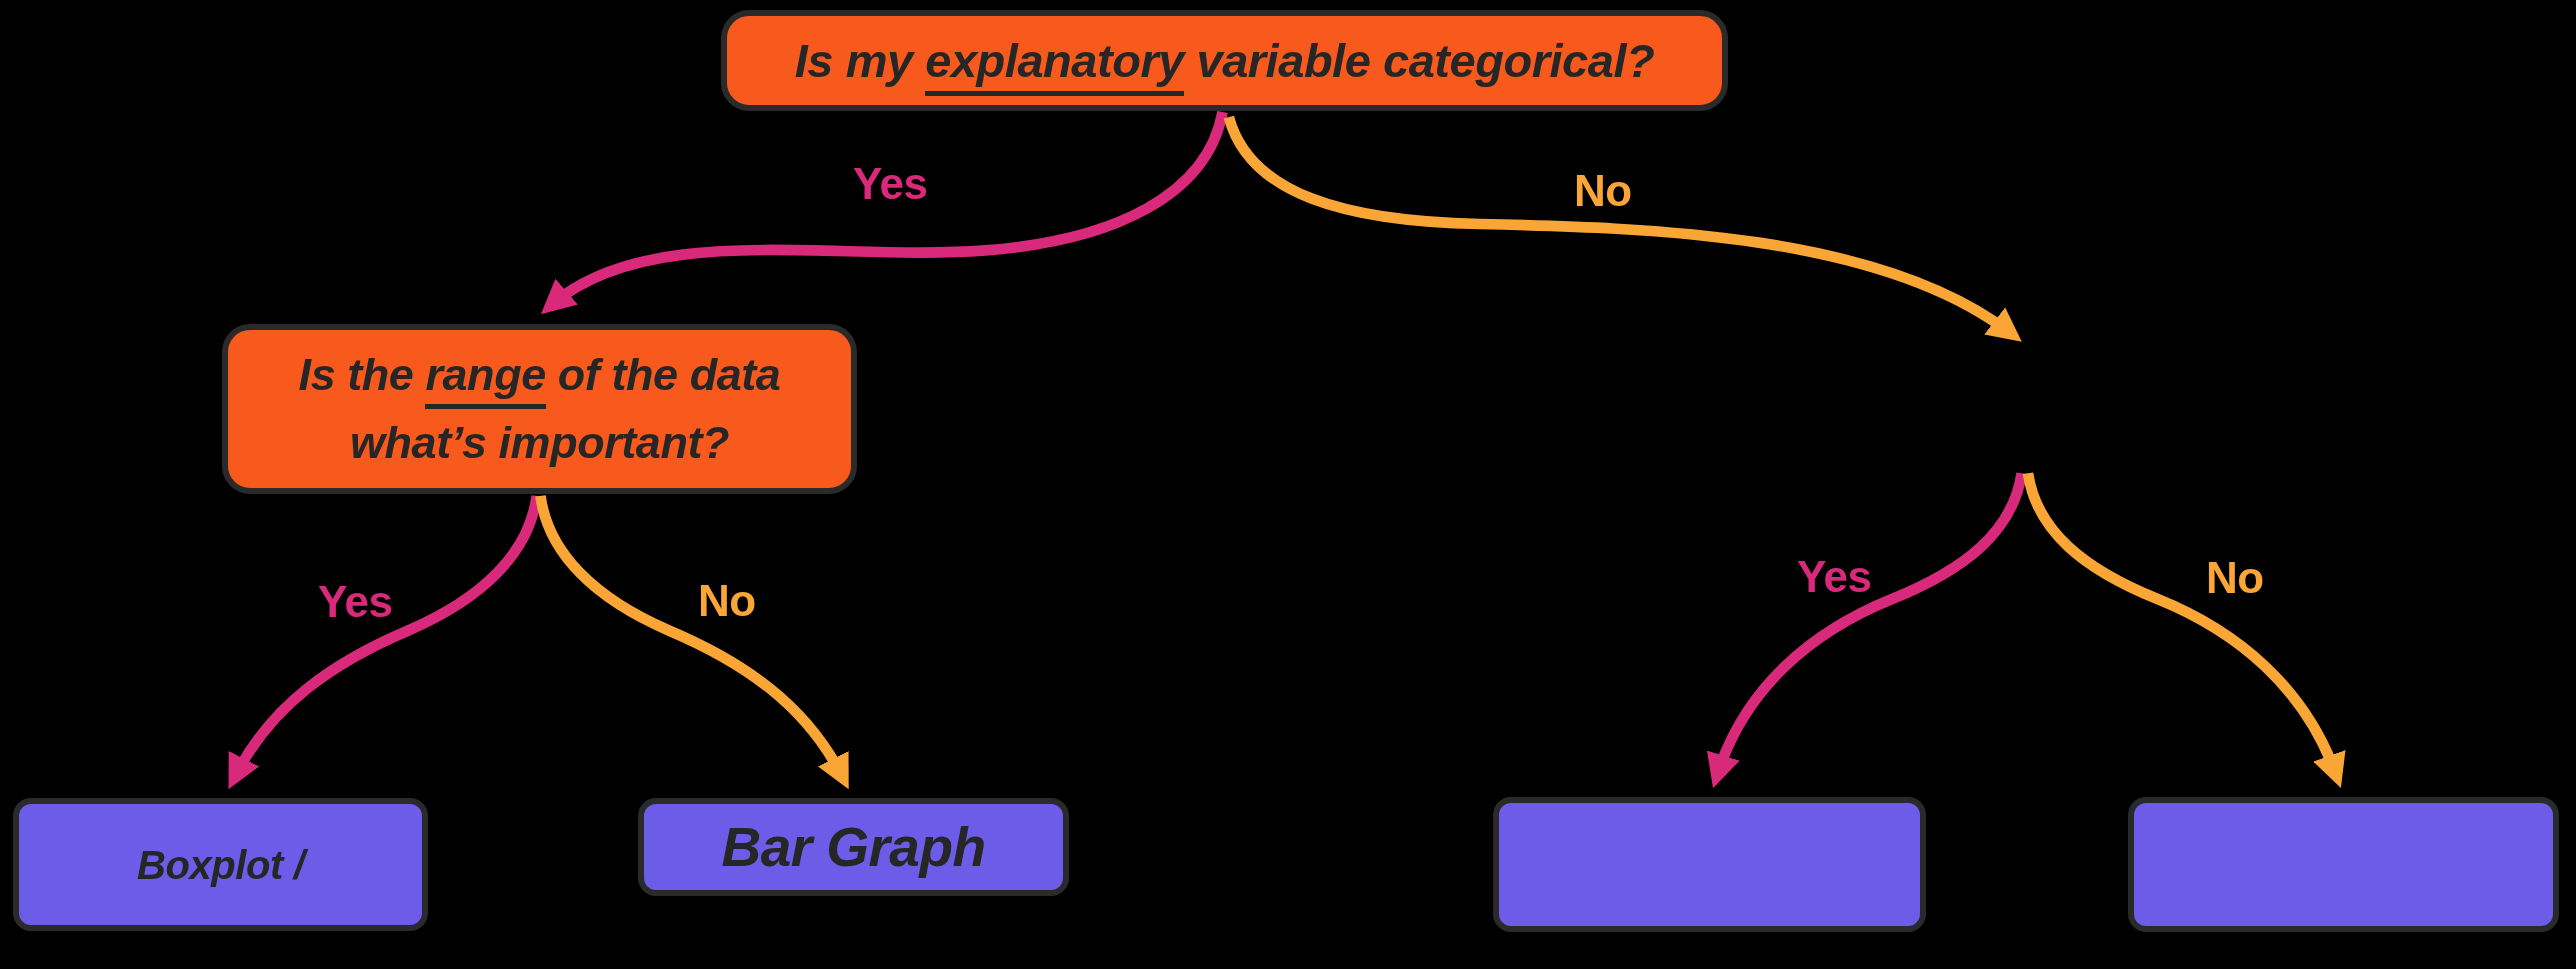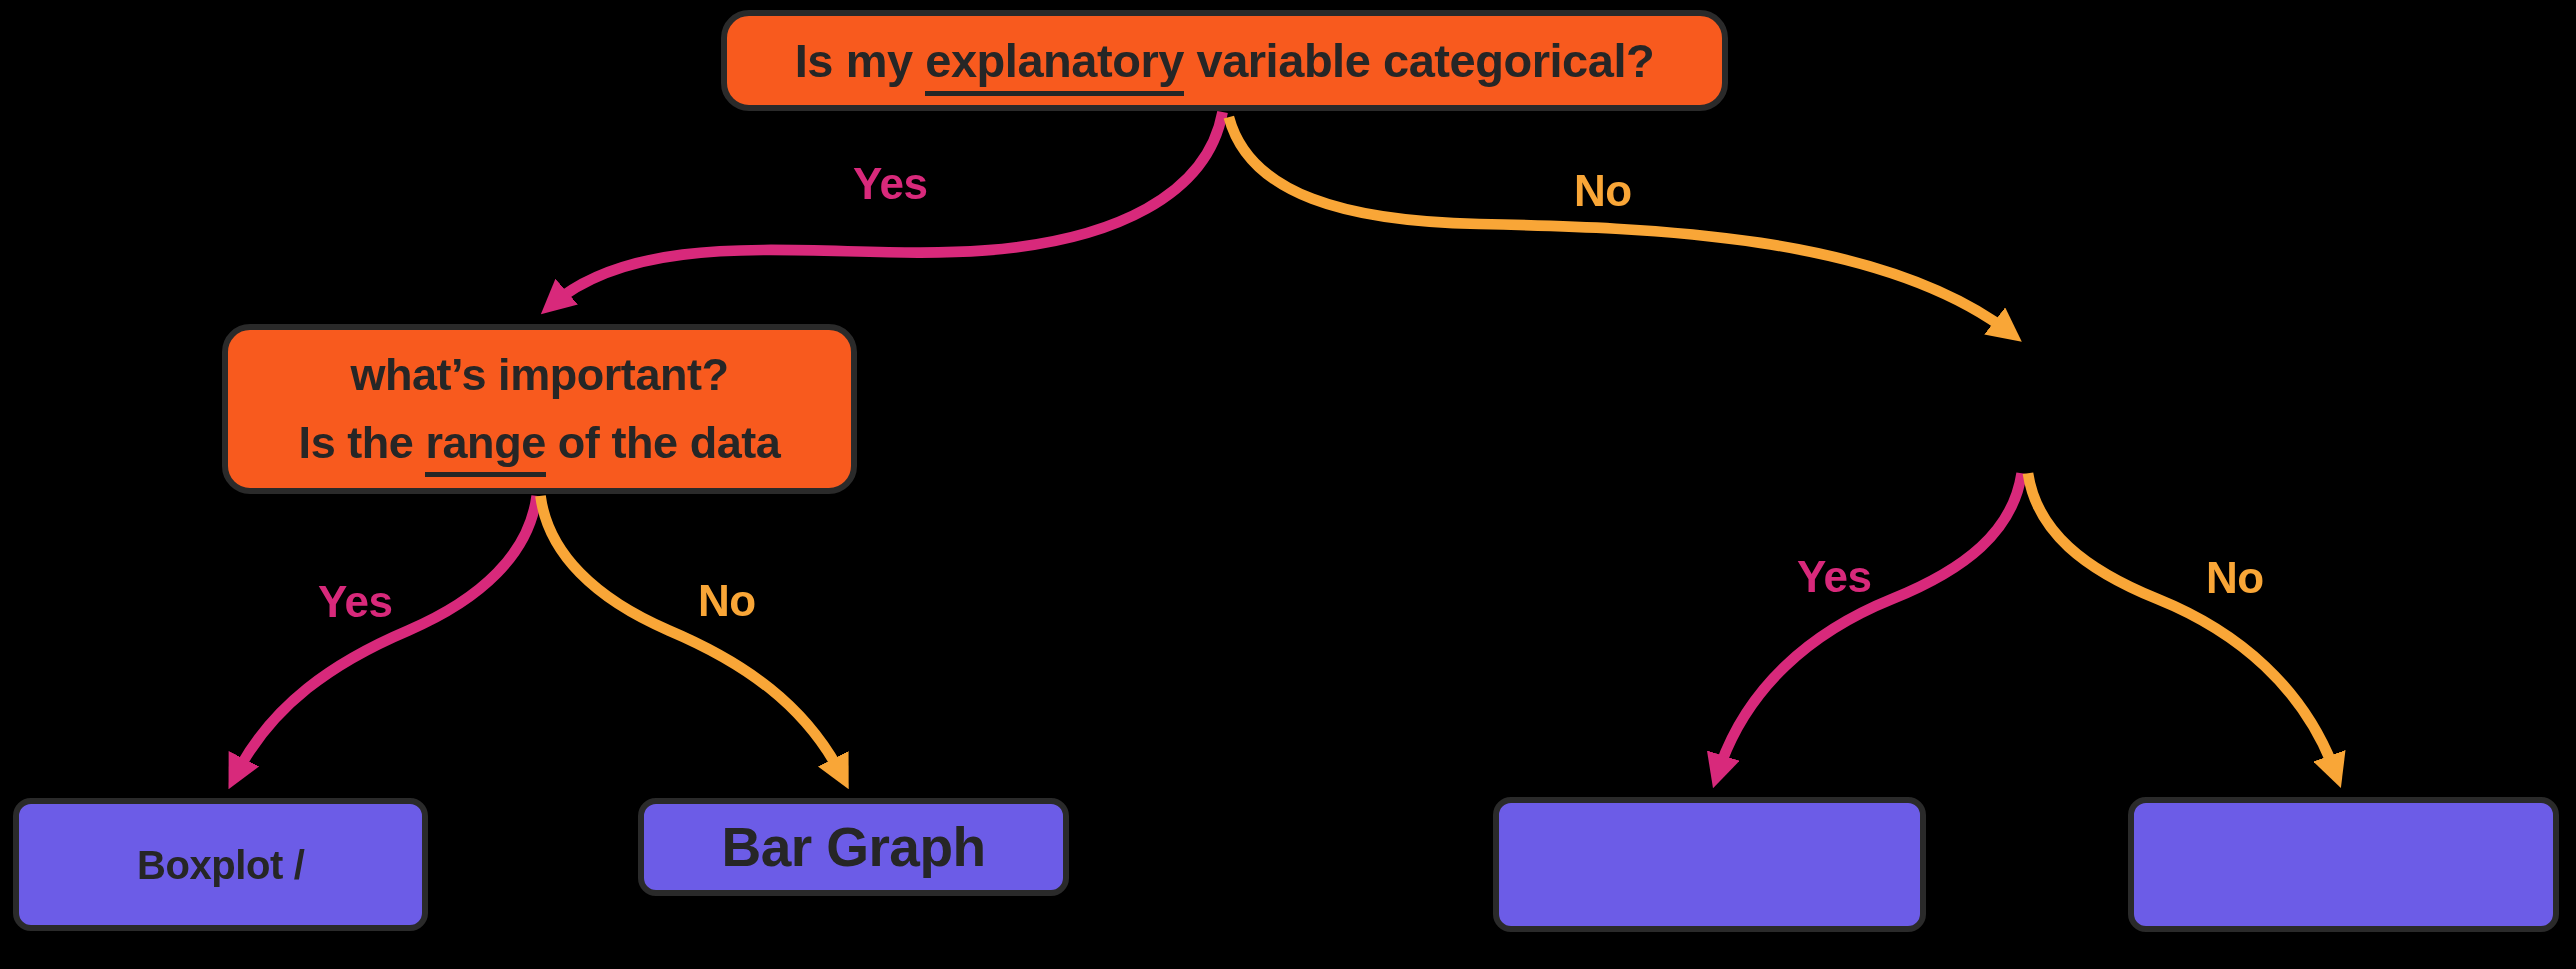--- a/index.html
+++ b/index.html
@@ -19,20 +19,21 @@
 
   .node{
     position:absolute;
     box-sizing:border-box;
     border:6.3px solid var(--outline);
     display:flex;flex-direction:column;align-items:center;justify-content:center;
     text-align:center;
     color:var(--text-dark);
     font-weight:700;
     letter-spacing:-0.01em;
+    font-style:italic;
   }
   .node.orange{background:var(--box-orange);border-radius:28px;}
   .node.purple{background:var(--box-purple);border-radius:18px;}
 
   .u{border-bottom:5px solid currentColor;padding-bottom:4.4px;}
 
   .q-root   {left:721px;top:10px;  width:1007px;height:101px;font-size:47px;}
   .q-range  {left:222px; top:324px; width:635px;height:170px;font-size:45px;line-height:1.52;}
   .q-trend  {left:1714px;top:353px; width:626px; height:121px;font-size:44px;}
   .a-boxplot{left:13.2px;  top:798px;width:415px; height:133px;font-size:40px;line-height:1.45;}
@@ -79,24 +80,24 @@
     <path class="edge edge-yellow" d="M 3222 752 C 3236 845 3312 905 3428 952 C 3554 1003 3662 1092 3712 1232" marker-end="url(#arrow-yellow)"></path>
   </svg>
 
   <div class="node orange q-root">
     <div>
       <span>Is my </span><span class="u">explanatory</span><span> variable categorical?</span>
     </div>
   </div>
 
   <div class="node orange q-range">
-    <div>what’s important?</div>
     <div>
       <span>Is the </span><span class="u">range</span><span> of the data</span>
     </div>
+    <div>what’s important?</div>
   </div>
 
 
   <div class="node purple a-boxplot">
     <div>Boxplot /</div>
   </div>
 
   <div class="node purple a-bar">
     <div>Bar Graph</div>
   </div>

